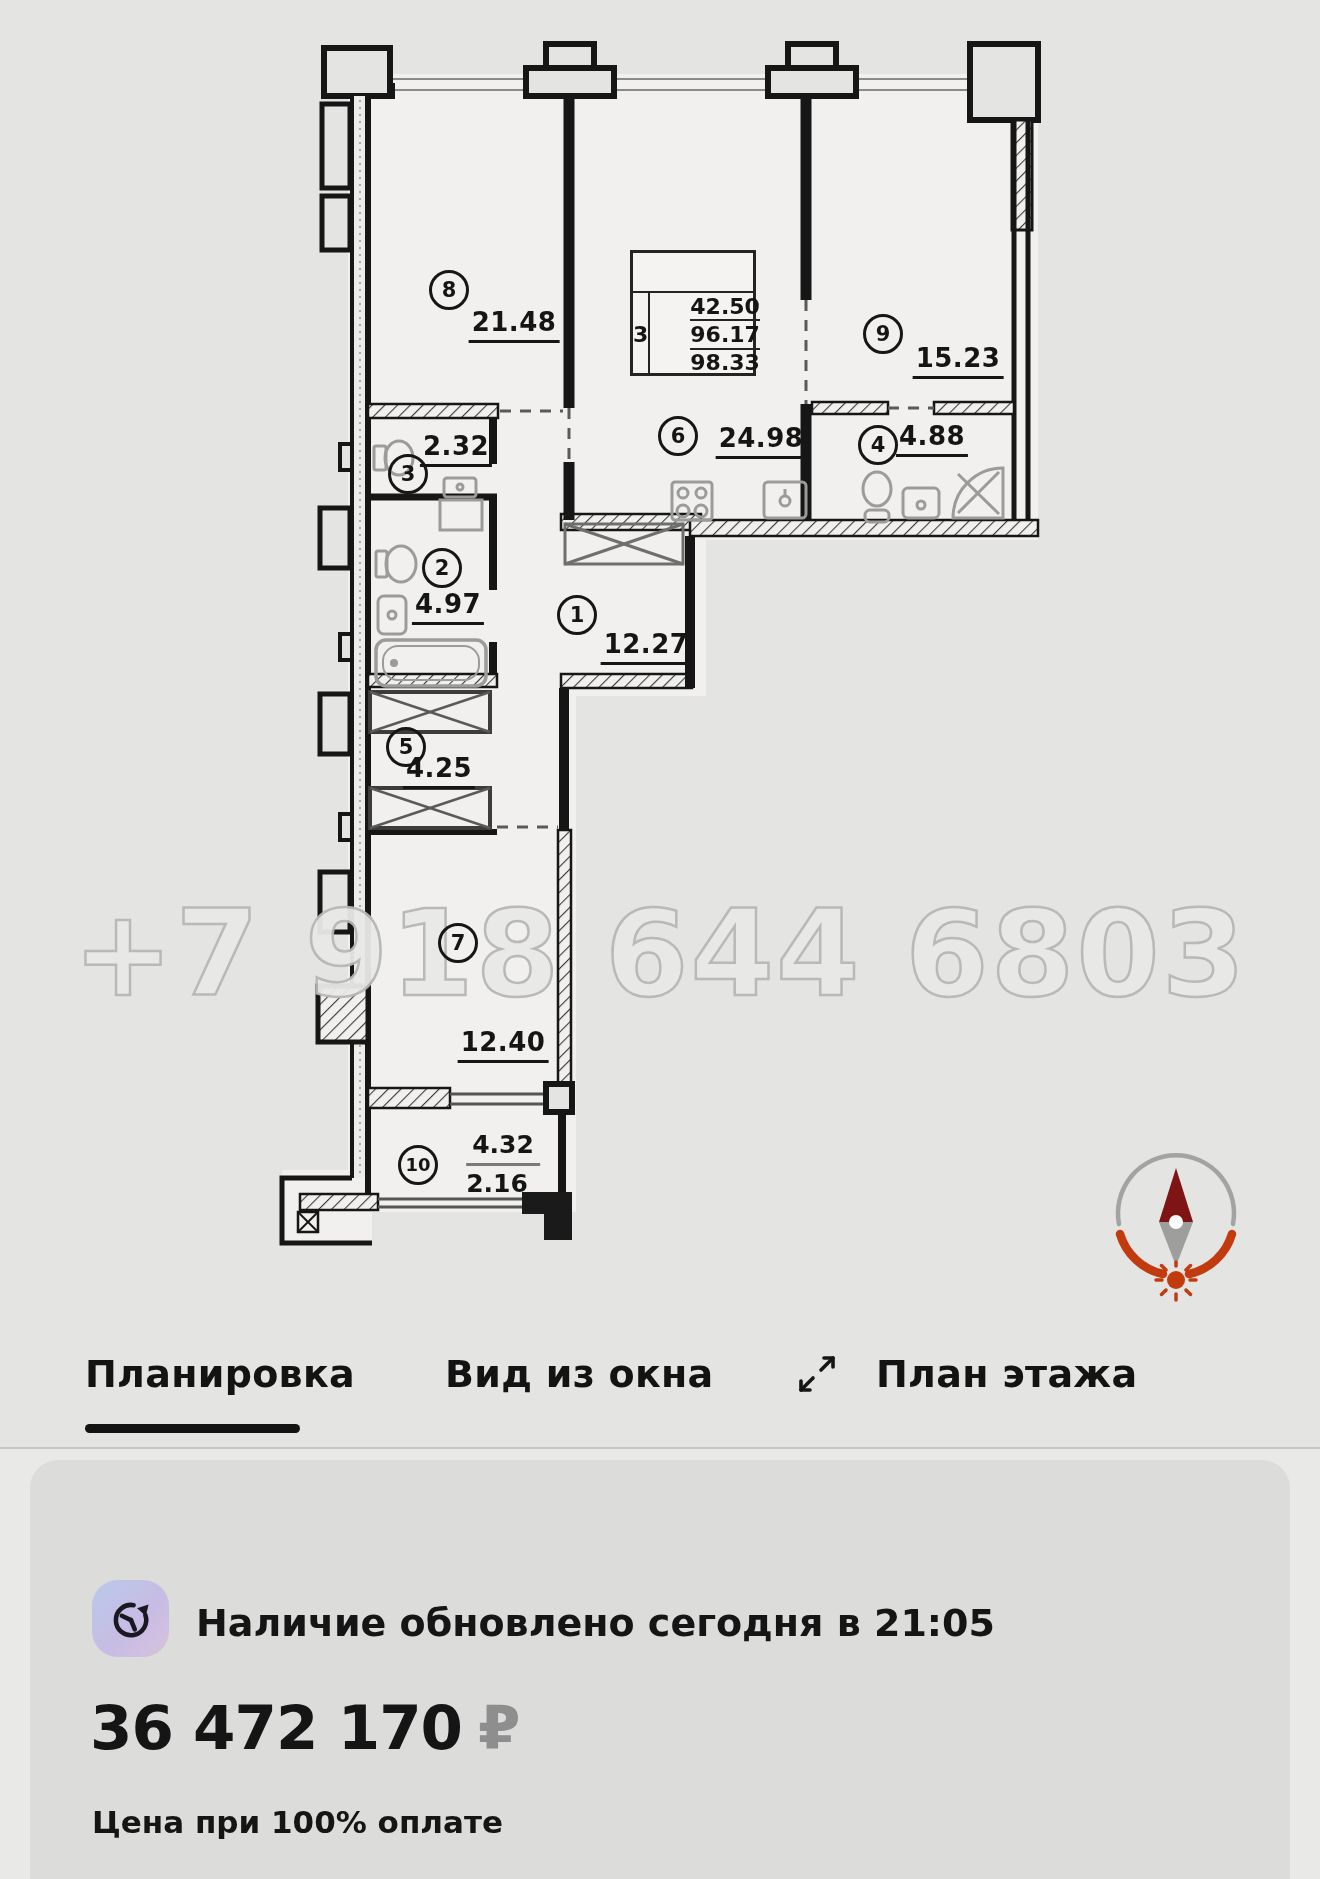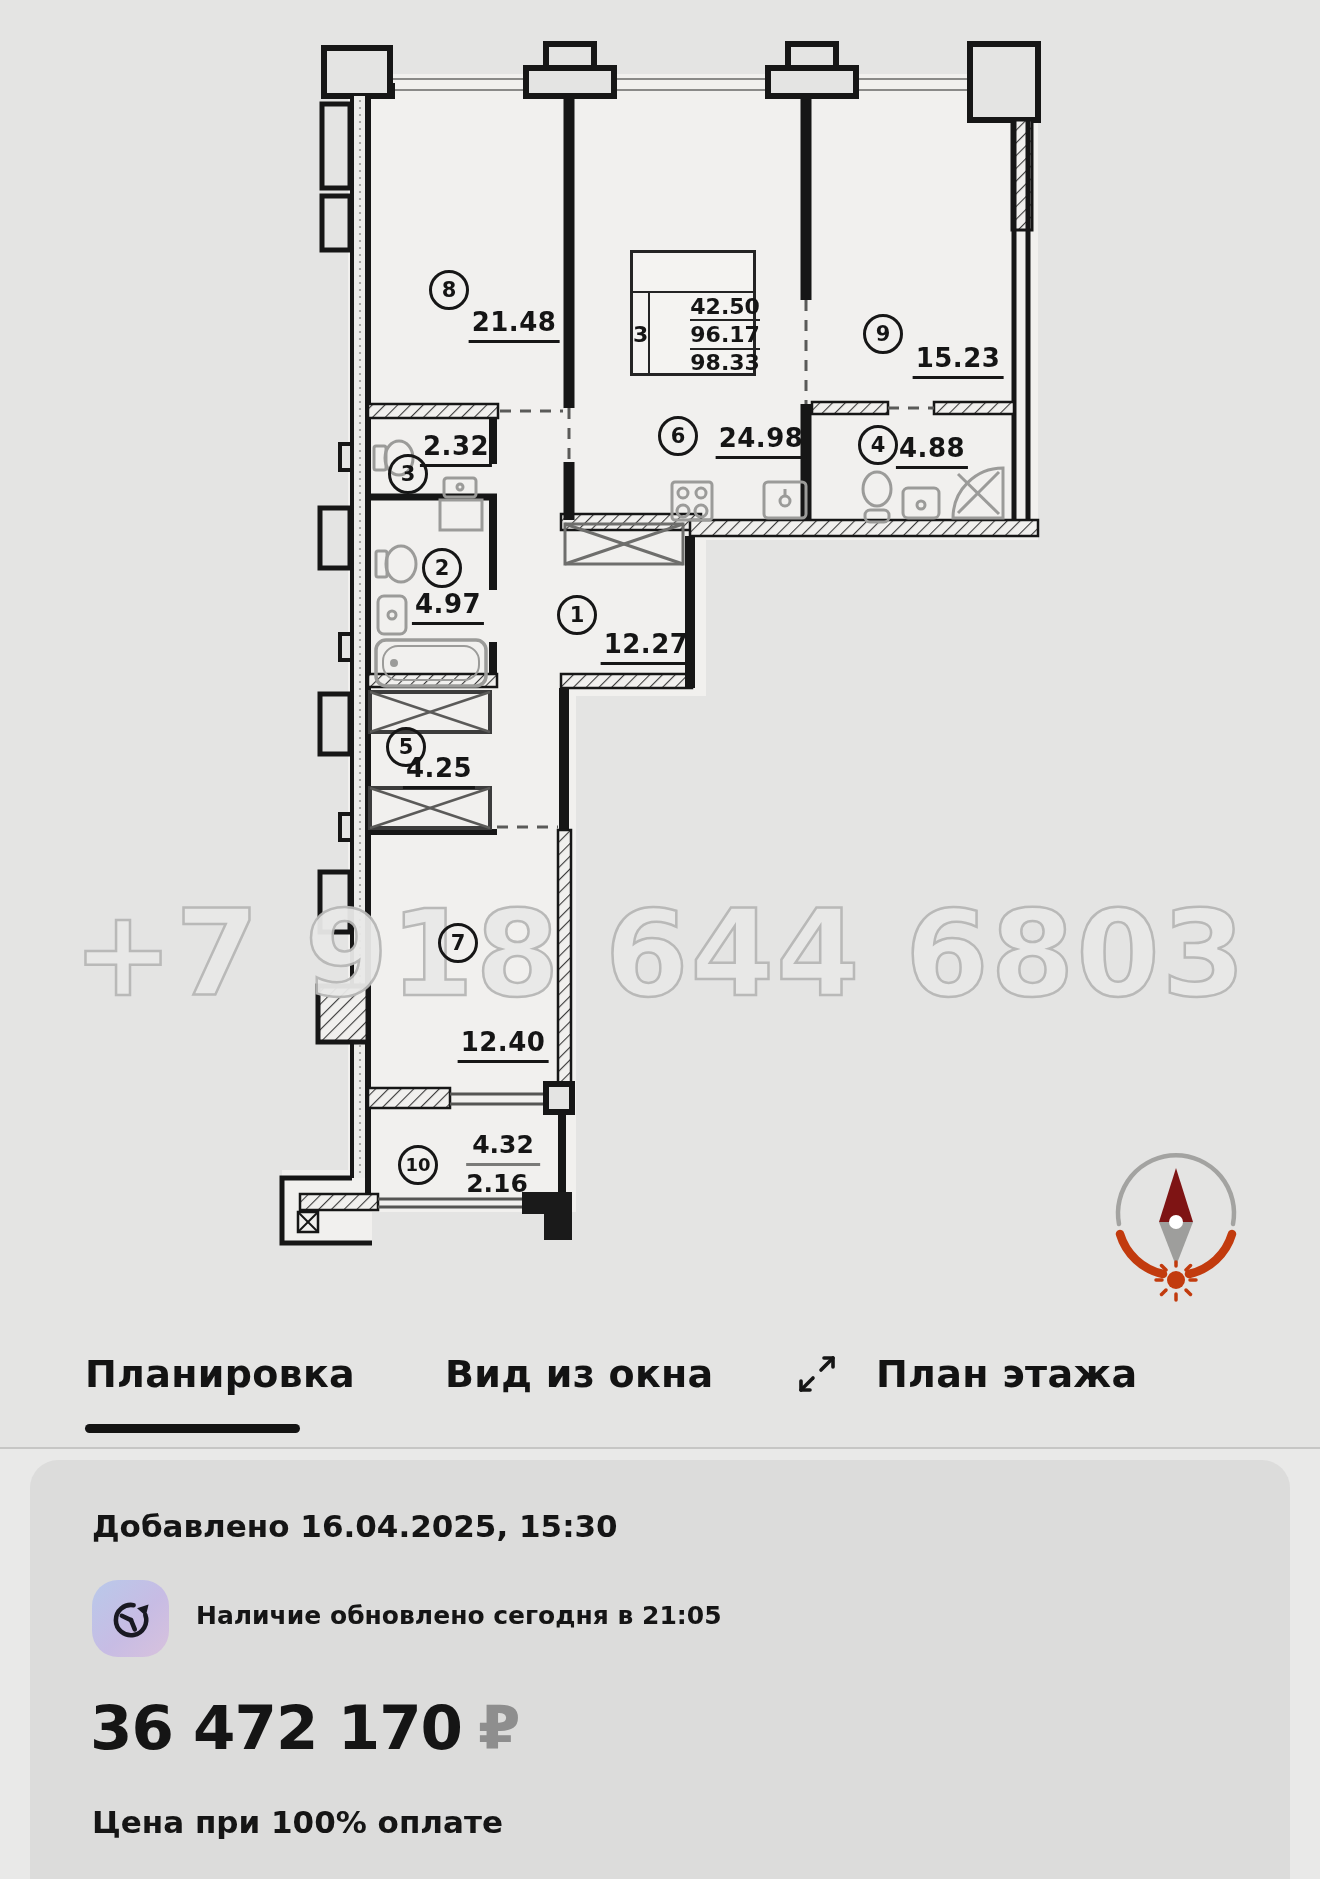--- a/index.html
+++ b/index.html
@@ -31,21 +31,21 @@
   .tabs-divider{position:absolute;left:0;top:1447px;width:1320px;height:2px;background:#c6c6c5;}
   .lower{position:absolute;left:0;top:1449px;width:1320px;height:430px;background:#e9e9e8;}
   .expand-ic{position:absolute;left:795px;top:1352px;width:44px;height:44px;}
   
   .card{position:absolute;left:30px;top:1460px;width:1260px;height:419px;background:#dcdcdb;
         border-radius:28px 28px 0 0;}
   .added{position:absolute;left:62px;top:48px;font-size:31px;font-weight:bold;}
   .avail-ic{position:absolute;left:62px;top:120px;width:77px;height:77px;border-radius:26px;
             background:linear-gradient(135deg,#b9c9ea 0%,#c7bce4 55%,#d8c2dd 100%);
             display:flex;align-items:center;justify-content:center;}
-  .avail-tx{position:absolute;left:166px;top:141px;font-size:25px;font-weight:bold;}
+  .avail-tx{position:absolute;left:166px;top:141px;font-size:38px;font-weight:bold;}
   .price{position:absolute;left:60px;top:232px;font-size:61px;font-weight:bold;letter-spacing:-1px;}
   .price .cur{color:#8e8e8e;margin-left:16px;}
   .note{position:absolute;left:62px;top:344px;font-size:31px;font-weight:bold;}
 </style>
 </head>
 <body>
 
 <div class="screen">
 
   <div style="position:absolute;left:0;top:0;width:1320px;height:1320px;">
@@ -257,21 +257,21 @@
     <span class="rc" style="left:406px;top:747px;">5</span>
     <span class="rc" style="left:678px;top:436px;">6</span>
     <span class="rc" style="left:458px;top:943px;">7</span>
     <span class="rc" style="left:449px;top:290px;">8</span>
     <span class="rc" style="left:883px;top:334px;">9</span>
     <span class="rc" style="left:418px;top:1165px;font-size:18px;">10</span>
 
     <span class="ra" style="left:646px;top:648px;">12.27</span>
     <span class="ra" style="left:448px;top:608px;">4.97</span>
     <span class="ra" style="left:456px;top:450px;text-align:right;">2.32</span>
-    <span class="ra" style="left:932px;top:452px;text-align:right;">4.88</span>
+    <span class="ra" style="left:932px;top:440px;text-align:right;">4.88</span>
     <span class="ra" style="left:439px;top:772px;">4.25</span>
     <span class="ra" style="left:761px;top:442px;">24.98</span>
     <span class="ra" style="left:503px;top:1046px;">12.40</span>
     <span class="ra" style="left:514px;top:326px;">21.48</span>
     <span class="ra" style="left:958px;top:362px;">15.23</span>
     <span class="frac" style="left:503px;top:1164px;">
       <span class="top">4.32</span>
       <span class="bot">2.16</span>
     </span>
   </div>
@@ -285,21 +285,20 @@
       <line x1="18" y1="26" x2="6" y2="38"></line>
         <polyline points="6,29 6,38 15,38"></polyline>
     </g>
   </svg>
   <div class="tab" style="left:876px;top:1352px;">План этажа</div>
   <div class="tab-underline"></div>
   <div class="tabs-divider"></div>
 
   <div class="lower">
     <div class="card" style="position:absolute;left:30px;top:11px;">
-      <div class="added">Добавлено 16.04.2025, 15:30</div>
 
       <div class="avail-ic">
         <svg width="52" height="52" viewBox="0 0 48 48">
           <g stroke="#191922" stroke-width="4.2" fill="none" stroke-linecap="round">
             <path d="M26.4,11.2 A14,14 0 1 0 37.2,20.2"></path>
             <line x1="24" y1="25" x2="15.5" y2="21"></line>
             <line x1="24" y1="25" x2="27.5" y2="33.5"></line>
           </g>
           <path d="M40.2,10.6 L37.7,21.2 L29.6,14.0 Z" fill="#191922"></path>
         </svg>

